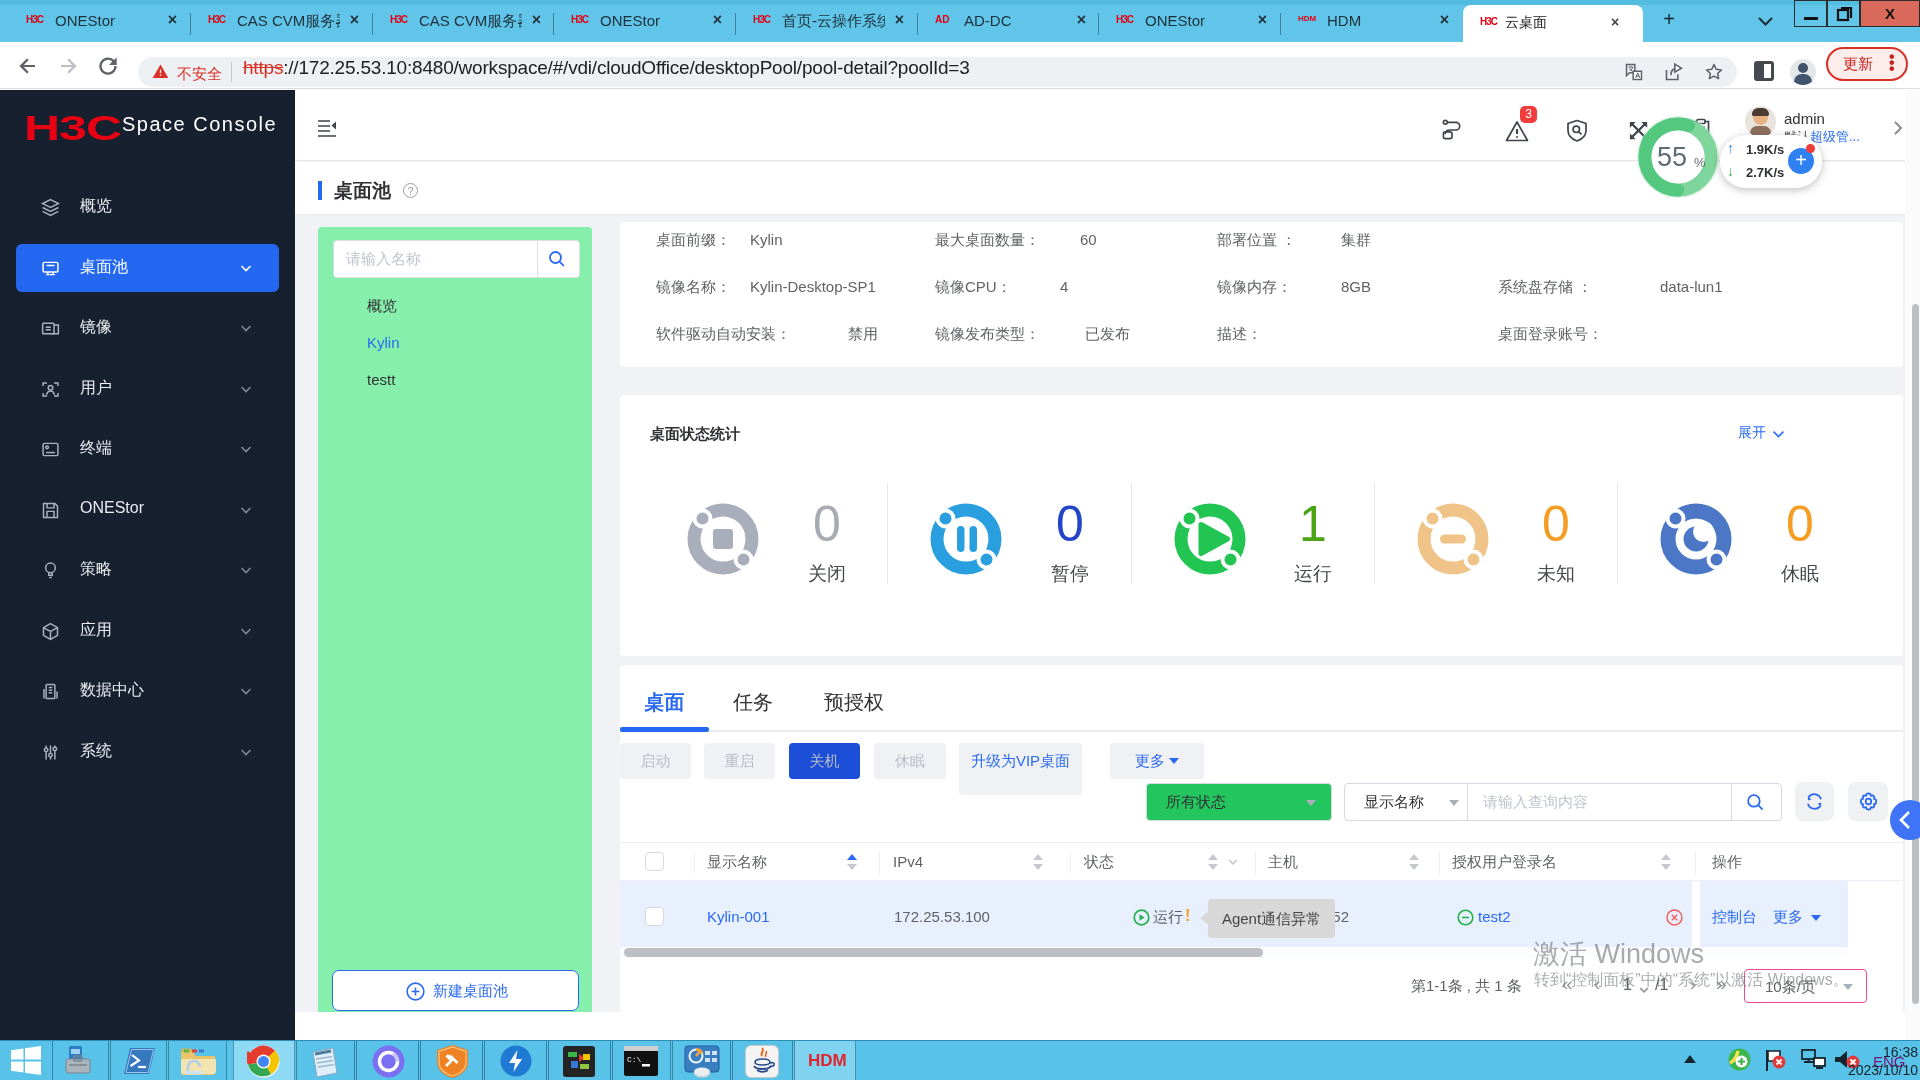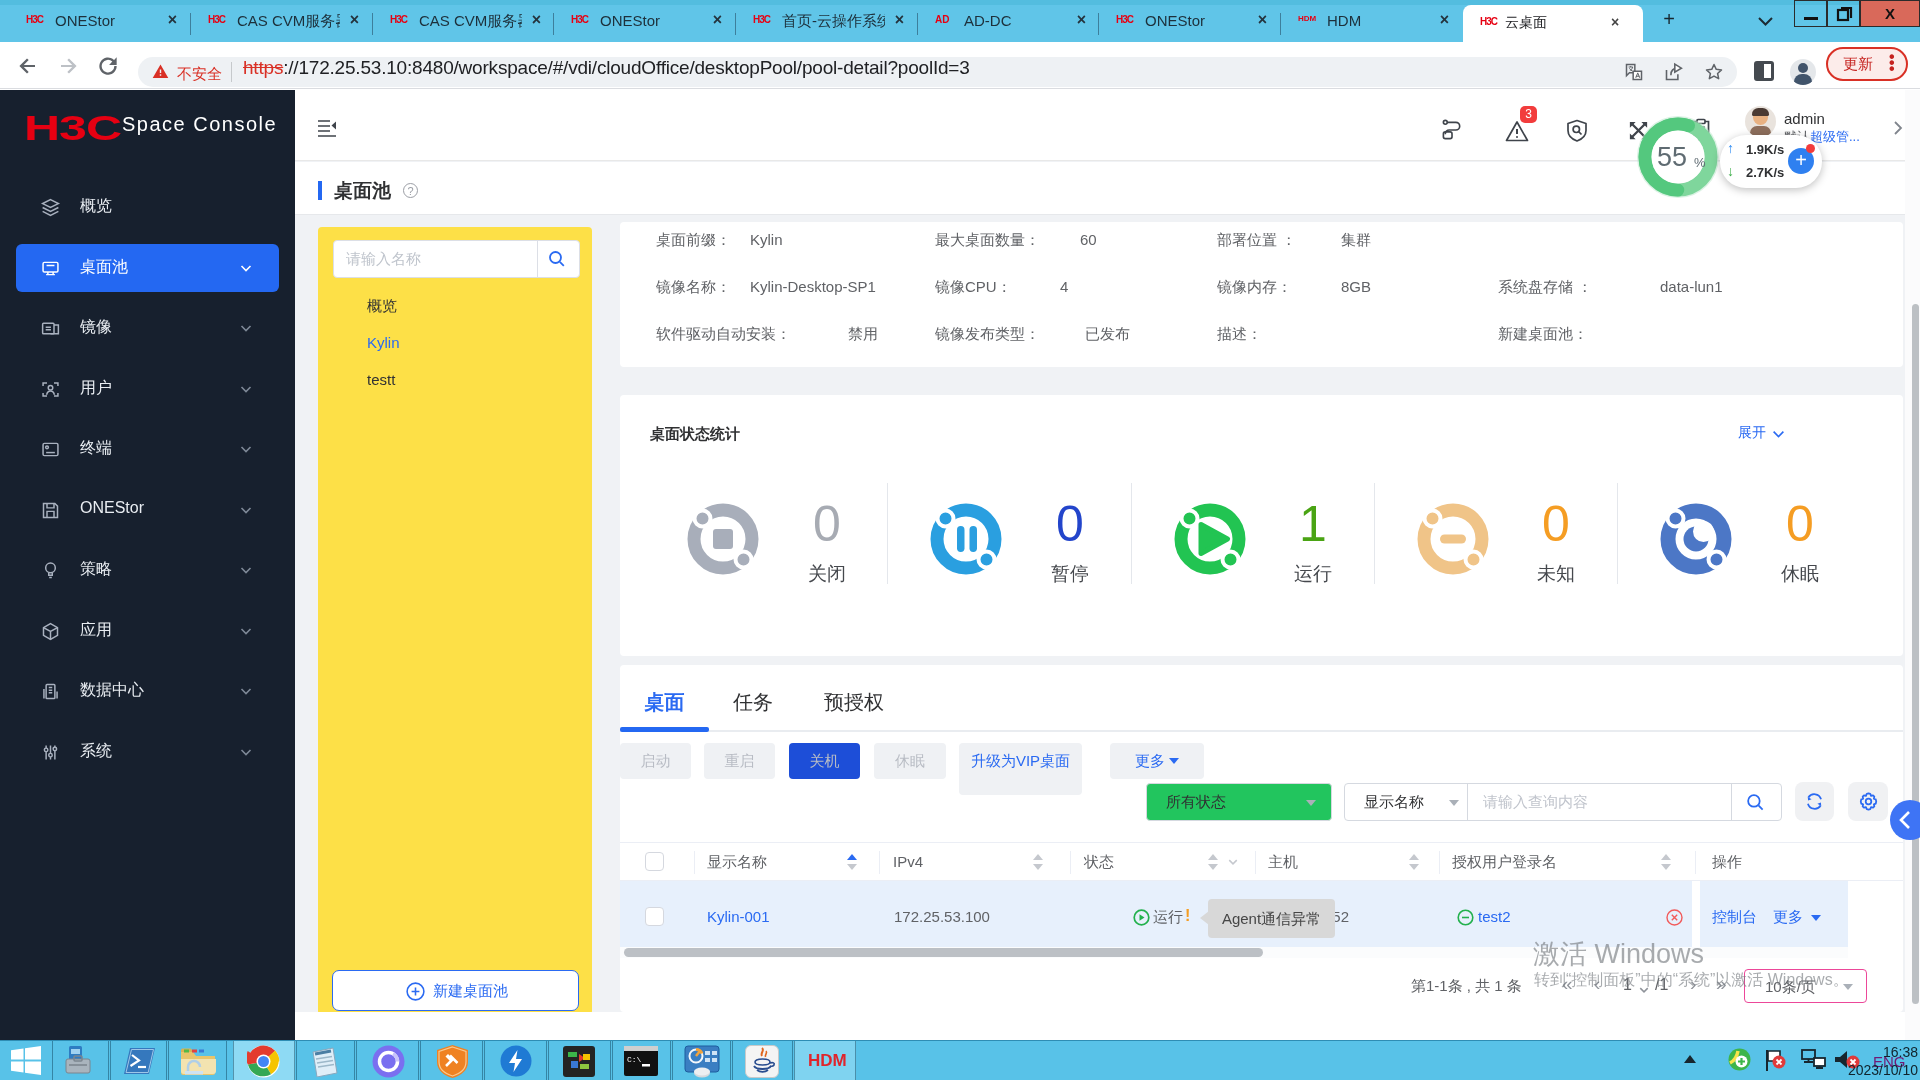--- a/index.html
+++ b/index.html
@@ -19,21 +19,21 @@
 #page{position:absolute;left:0;top:90px;width:1920px;height:950px;background:#f0f2f5;}
 #sidebar{position:absolute;left:0;top:0;width:295px;height:950px;background:#17202e;}
 .mitem{position:absolute;left:0;width:295px;height:48px;color:#e9edf2;font-size:16px;}
 .mitem .ic{position:absolute;left:40px;top:14px;width:21px;height:21px;}
 .mitem .lb{position:absolute;left:80px;top:13px;}
 .mitem .ch{position:absolute;left:238px;top:16px;width:16px;height:16px;}
 #selitem{position:absolute;left:16px;top:154px;width:263px;height:48px;background:#2468f2;border-radius:6px;}
 #apphead{position:absolute;left:295px;top:0;width:1625px;height:71px;background:#fff;border-bottom:1px solid #e8e8e8;}
 #titlerow{position:absolute;left:295px;top:72px;width:1625px;height:53px;background:#fff;border-bottom:1px solid #e6e8eb;}
 
-#lpanel{position:absolute;left:318px;top:137px;width:274px;height:788px;background:#fde047;border-radius:4px;}
+#lpanel{position:absolute;left:318px;top:137px;width:274px;height:788px;background:#86efac;border-radius:4px;}
 
 .card{position:absolute;background:#fff;border-radius:4px;}
 .lab{color:#606266;font-size:15px;white-space:nowrap;}
 
 #taskbar{position:absolute;left:0;top:1040px;width:1920px;height:40px;background:#58c2e8;border-top:1px solid #2e8db4;}
 .tbtn{position:absolute;top:0;height:40px;border-left:1px solid rgba(10,60,84,.45);border-right:1px solid rgba(10,60,84,.45);}
 </style></head>
 <body>
 
 <div id="tabbar">
@@ -342,21 +342,21 @@
         <div class="lab" style="position:absolute;left:440px;top:56px;">4</div>
       <div class="lab" style="position:absolute;left:597px;top:56px;">镜像内存：</div>
         <div class="lab" style="position:absolute;left:721px;top:56px;">8GB</div>
       <div class="lab" style="position:absolute;left:878px;top:56px;">系统盘存储 ：</div>
         <div class="lab" style="position:absolute;left:1040px;top:56px;">data-lun1</div>
       <div class="lab" style="position:absolute;left:36px;top:103px;">软件驱动自动安装：</div>
         <div class="lab" style="position:absolute;left:228px;top:103px;">禁用</div>
       <div class="lab" style="position:absolute;left:315px;top:103px;">镜像发布类型：</div>
         <div class="lab" style="position:absolute;left:465px;top:103px;">已发布</div>
       <div class="lab" style="position:absolute;left:597px;top:103px;">描述：</div>
-      <div class="lab" style="position:absolute;left:878px;top:103px;">新建桌面池：</div>
+      <div class="lab" style="position:absolute;left:878px;top:103px;">桌面登录账号：</div>
     </div>
 
     <div class="card" style="left:620px;top:305px;width:1283px;height:261px;">
       <div style="position:absolute;left:30px;top:30px;font-size:15px;color:#303133;font-weight:bold;">桌面状态统计</div>
       <div style="position:absolute;left:1118px;top:29px;font-size:14px;color:#2a6af2;">展开</div>
       <svg style="position:absolute;left:1152px;top:35px;" width="13" height="9" viewBox="0 0 16 11" fill="none" stroke="#2a6af2" stroke-width="2">
           <path d="M2 2l6 6 6-6"></path>
         </svg>
       <div id="statgroups">
         <svg style="position:absolute;left:62px;top:103px;" width="82" height="82" viewBox="0 0 82 82">

